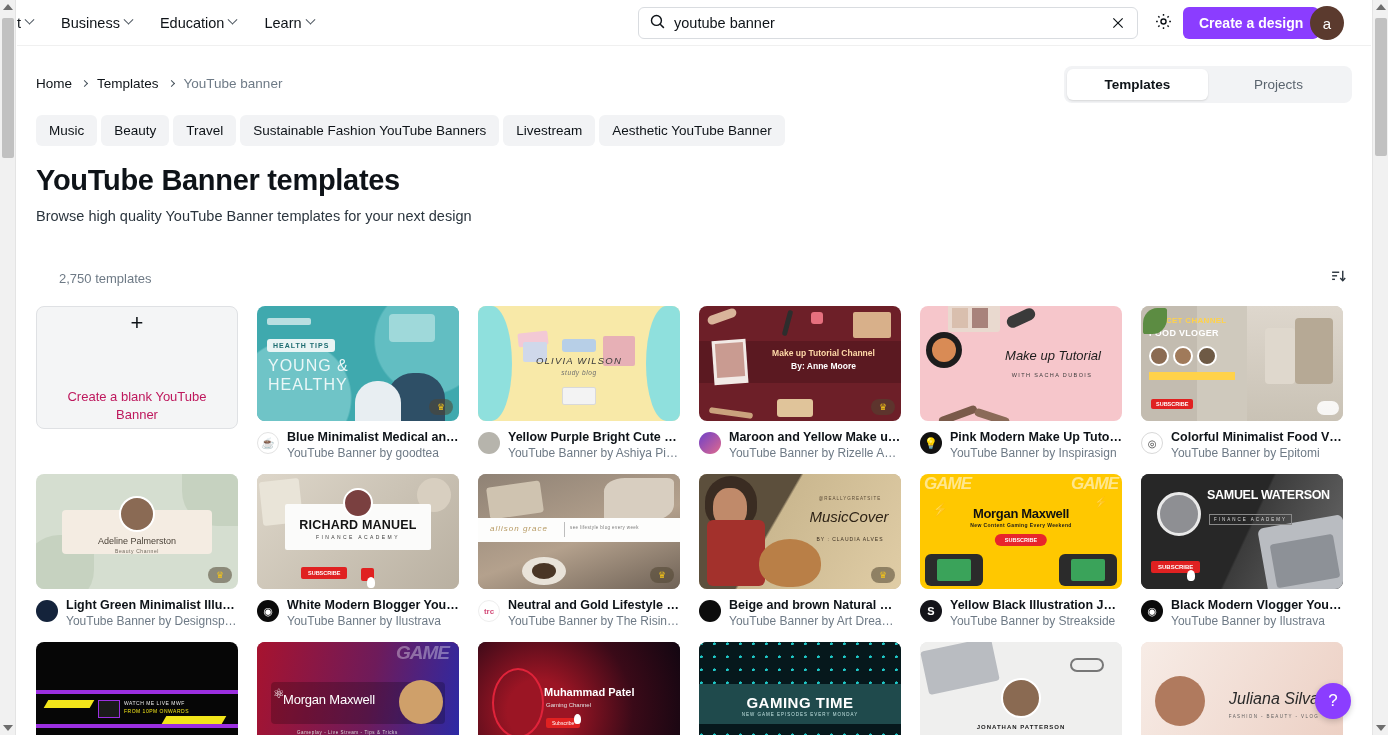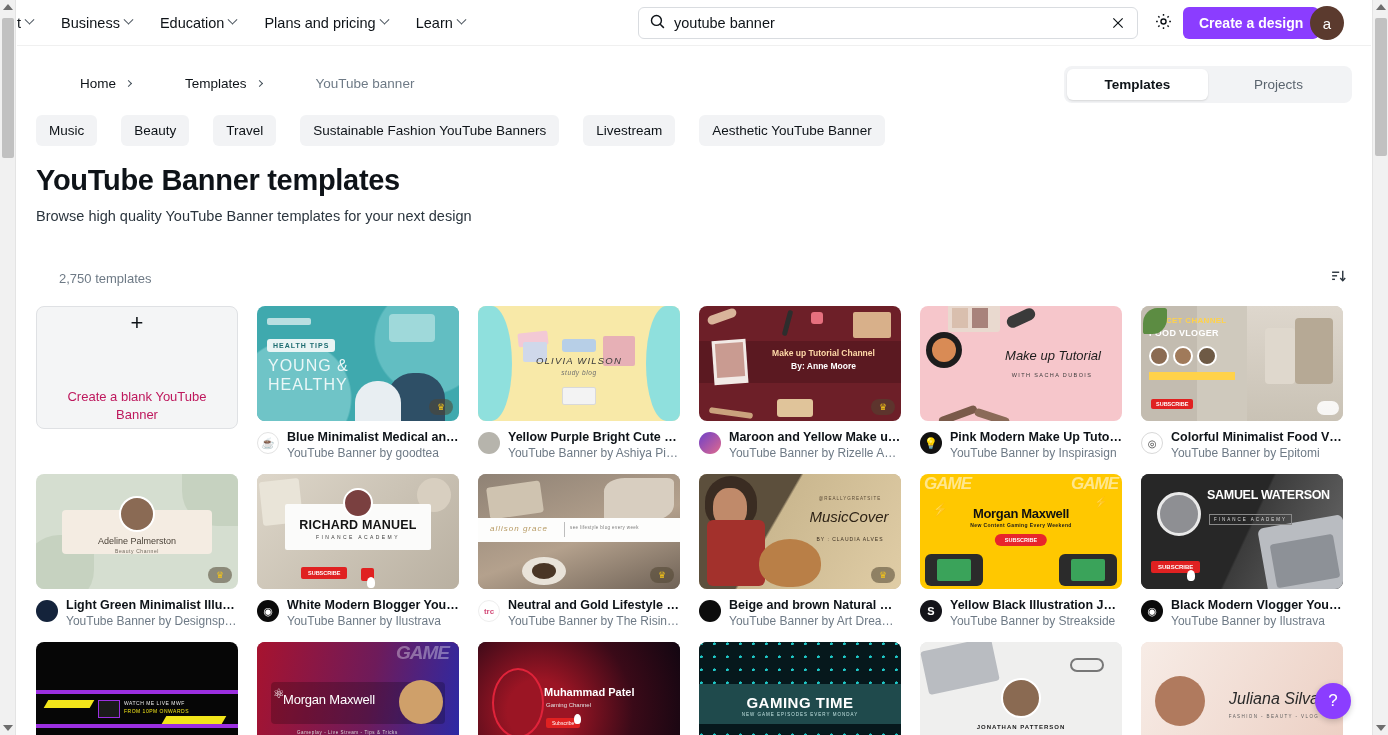--- a/index.html
+++ b/index.html
@@ -96,21 +96,21 @@
     font-size: 15px; cursor:pointer;
   }
 
   
   #content { padding: 0 19px; position: relative; }
 
   #breadcrumb {
     display:flex; align-items:center; gap:10px;
     padding-top: 30px; font-size: 13.5px;
   }
-  #breadcrumb .crumb { color:#0e1318; cursor:pointer;margin-left:44px; }
+  #breadcrumb .crumb { color:#0e1318; cursor:pointer; }
   #breadcrumb .crumb.last { color:#6e7a86; cursor:default; }
   #breadcrumb .sep {
     display:inline-block; width:5px;height:5px;
     border-top:1.7px solid #45505a; border-right:1.7px solid #45505a;
     transform:rotate(45deg);
   }
 
   #toggle {
     position:absolute; right: 19px; top: 20px;
     display:flex; background:#f2f3f5; border-radius: 8px; padding: 3px;
@@ -118,21 +118,21 @@
   }
   #toggle .tgl {
     flex:1; text-align:center; font-size: 13.5px; color:#5a646e;
     padding: 8px 0; border-radius: 6px; cursor:pointer;
   }
   #toggle .tgl.active {
     background:#fff; color:#0e1318; font-weight:700;
     box-shadow: 0 1px 2px rgba(0,0,0,.12);
   }
 
-  #chips { display:flex; gap: 24px; margin-top: 24px; flex-wrap: nowrap; }
+  #chips { display:flex; gap: 4px; margin-top: 24px; flex-wrap: nowrap; }
   .chip {
     background:#f2f3f5; border-radius: 6px;
     padding: 8px 13px; font-size: 13.5px; color:#0e1318;
     cursor:pointer; white-space:nowrap;
   }
 
   #page-title {
     font-size: 29px; font-weight: 700; letter-spacing:-0.3px;
     margin-top: 18px;
   }
@@ -234,24 +234,20 @@
         <div class="navlink">
           <span>nt</span>
           <span class="caret"></span>
         </div>
         <div class="navlink">
           <span>Business</span>
           <span class="caret"></span>
         </div>
         <div class="navlink">
           <span>Education</span>
-          <span class="caret"></span>
-        </div>
-        <div class="navlink">
-          <span>Plans and pricing</span>
           <span class="caret"></span>
         </div>
         <div class="navlink">
           <span>Learn</span>
           <span class="caret"></span>
         </div>
       </div>
 
       <div class="searchwrap">
         <span class="mag">

